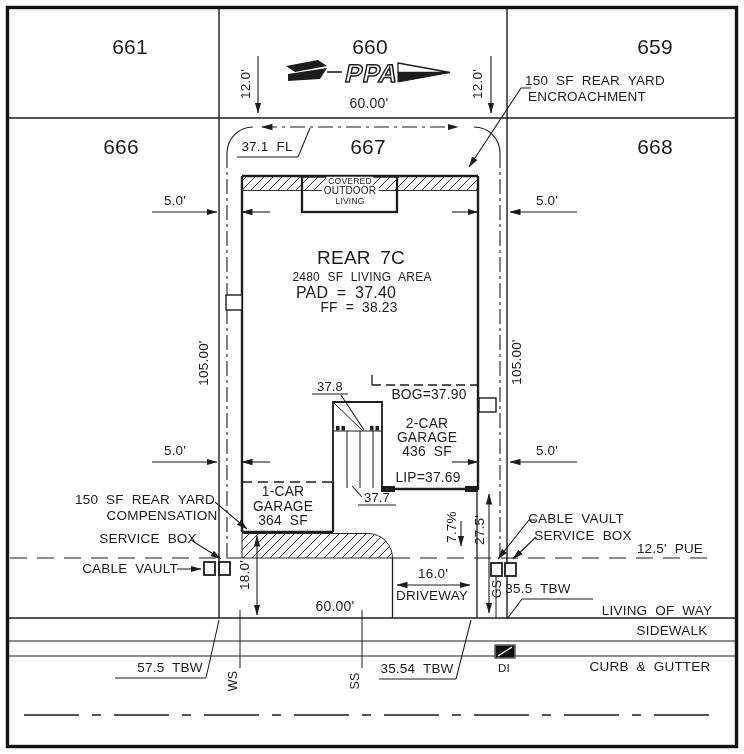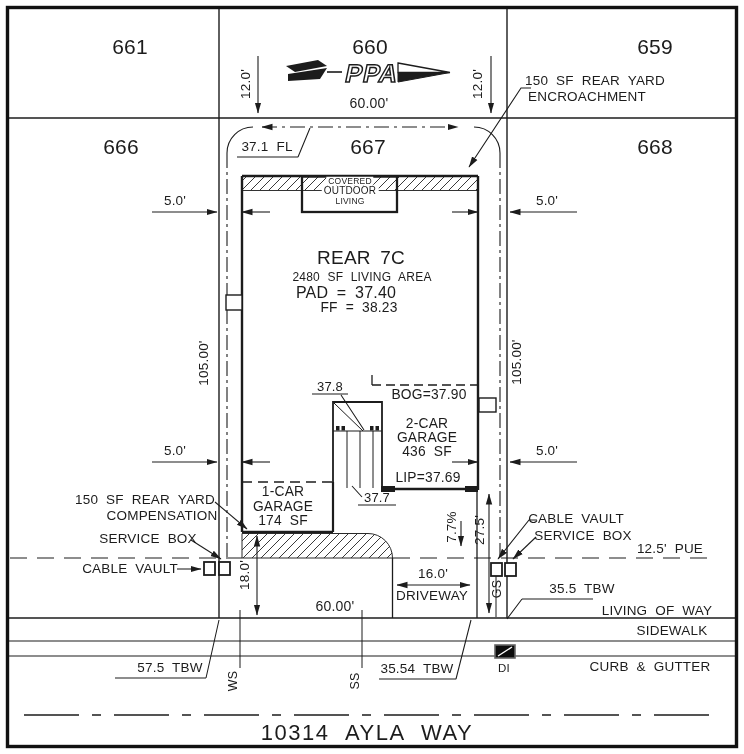--- a/index.html
+++ b/index.html
@@ -203,41 +203,40 @@
   <div class="lbl" style="left:148px;top:539px">SERVICE BOX</div>
   <div class="lbl" style="left:130px;top:569px">CABLE VAULT</div>
   <div class="lbl" style="left:576px;top:519px">CABLE VAULT</div>
   <div class="lbl" style="left:583px;top:536px">SERVICE BOX</div>
 
   <div class="lbl" style="left:267px;top:147px">37.1 FL</div>
   <div class="lbl" style="left:330px;top:386px;font-size:13px">37.8</div>
   <div class="lbl" style="left:377px;top:497px;font-size:13px">37.7</div>
   <div class="lbl" style="left:170px;top:668px">57.5 TBW</div>
   <div class="lbl" style="left:417px;top:669px">35.54 TBW</div>
-  <div class="lbl" style="left:582px;top:589px">35.5 TBW</div>
+  <div class="lbl" style="left:538px;top:589px">35.5 TBW</div>
 
   <div class="lbl bg" style="left:350px;top:181px;font-size:8.5px">COVERED</div>
   <div class="lbl bg" style="left:350px;top:191px;font-size:10px">OUTDOOR</div>
   <div class="lbl bg" style="left:350px;top:201px;font-size:8.5px">LIVING</div>
   <div class="lbl" style="left:361px;top:257px;font-size:19px">REAR 7C</div>
   <div class="lbl" style="left:362px;top:277px;font-size:12px">2480 SF LIVING AREA</div>
   <div class="lbl" style="left:346px;top:293px;font-size:16px">PAD = 37.40</div>
   <div class="lbl" style="left:359px;top:308px;font-size:13.8px">FF = 38.23</div>
   <div class="lbl" style="left:429px;top:395px;font-size:13.8px">BOG=37.90</div>
   <div class="lbl" style="left:427px;top:424px;font-size:13.8px">2-CAR</div>
   <div class="lbl" style="left:427px;top:438px;font-size:13.8px">GARAGE</div>
   <div class="lbl" style="left:427px;top:452px;font-size:13.8px">436 SF</div>
   <div class="lbl" style="left:428px;top:478px;font-size:13.8px">LIP=37.69</div>
   <div class="lbl" style="left:283px;top:492px;font-size:13.8px">1-CAR</div>
   <div class="lbl" style="left:283px;top:507px;font-size:13.8px">GARAGE</div>
-  <div class="lbl" style="left:283px;top:521px;font-size:13.8px">174 SF</div>
+  <div class="lbl" style="left:283px;top:521px;font-size:13.8px">364 SF</div>
 
   <div class="lbl rot" style="left:497px;top:589px;font-size:12.5px">GS</div>
   <div class="lbl" style="left:657px;top:611px">LIVING OF WAY</div>
   <div class="lbl" style="left:672px;top:631px">SIDEWALK</div>
   <div class="lbl" style="left:650px;top:667px">CURB &amp; GUTTER</div>
   <div class="lbl" style="left:504px;top:669px;font-size:11.5px">DI</div>
   <div class="lbl rot" style="left:233px;top:681px;font-size:12.5px">WS</div>
   <div class="lbl rot" style="left:355px;top:681px;font-size:12.5px">SS</div>
 
-  <div class="lbl street" style="left:367px;top:733px">10314 AYLA WAY</div>
 
 </div>
 
 </body></html>

